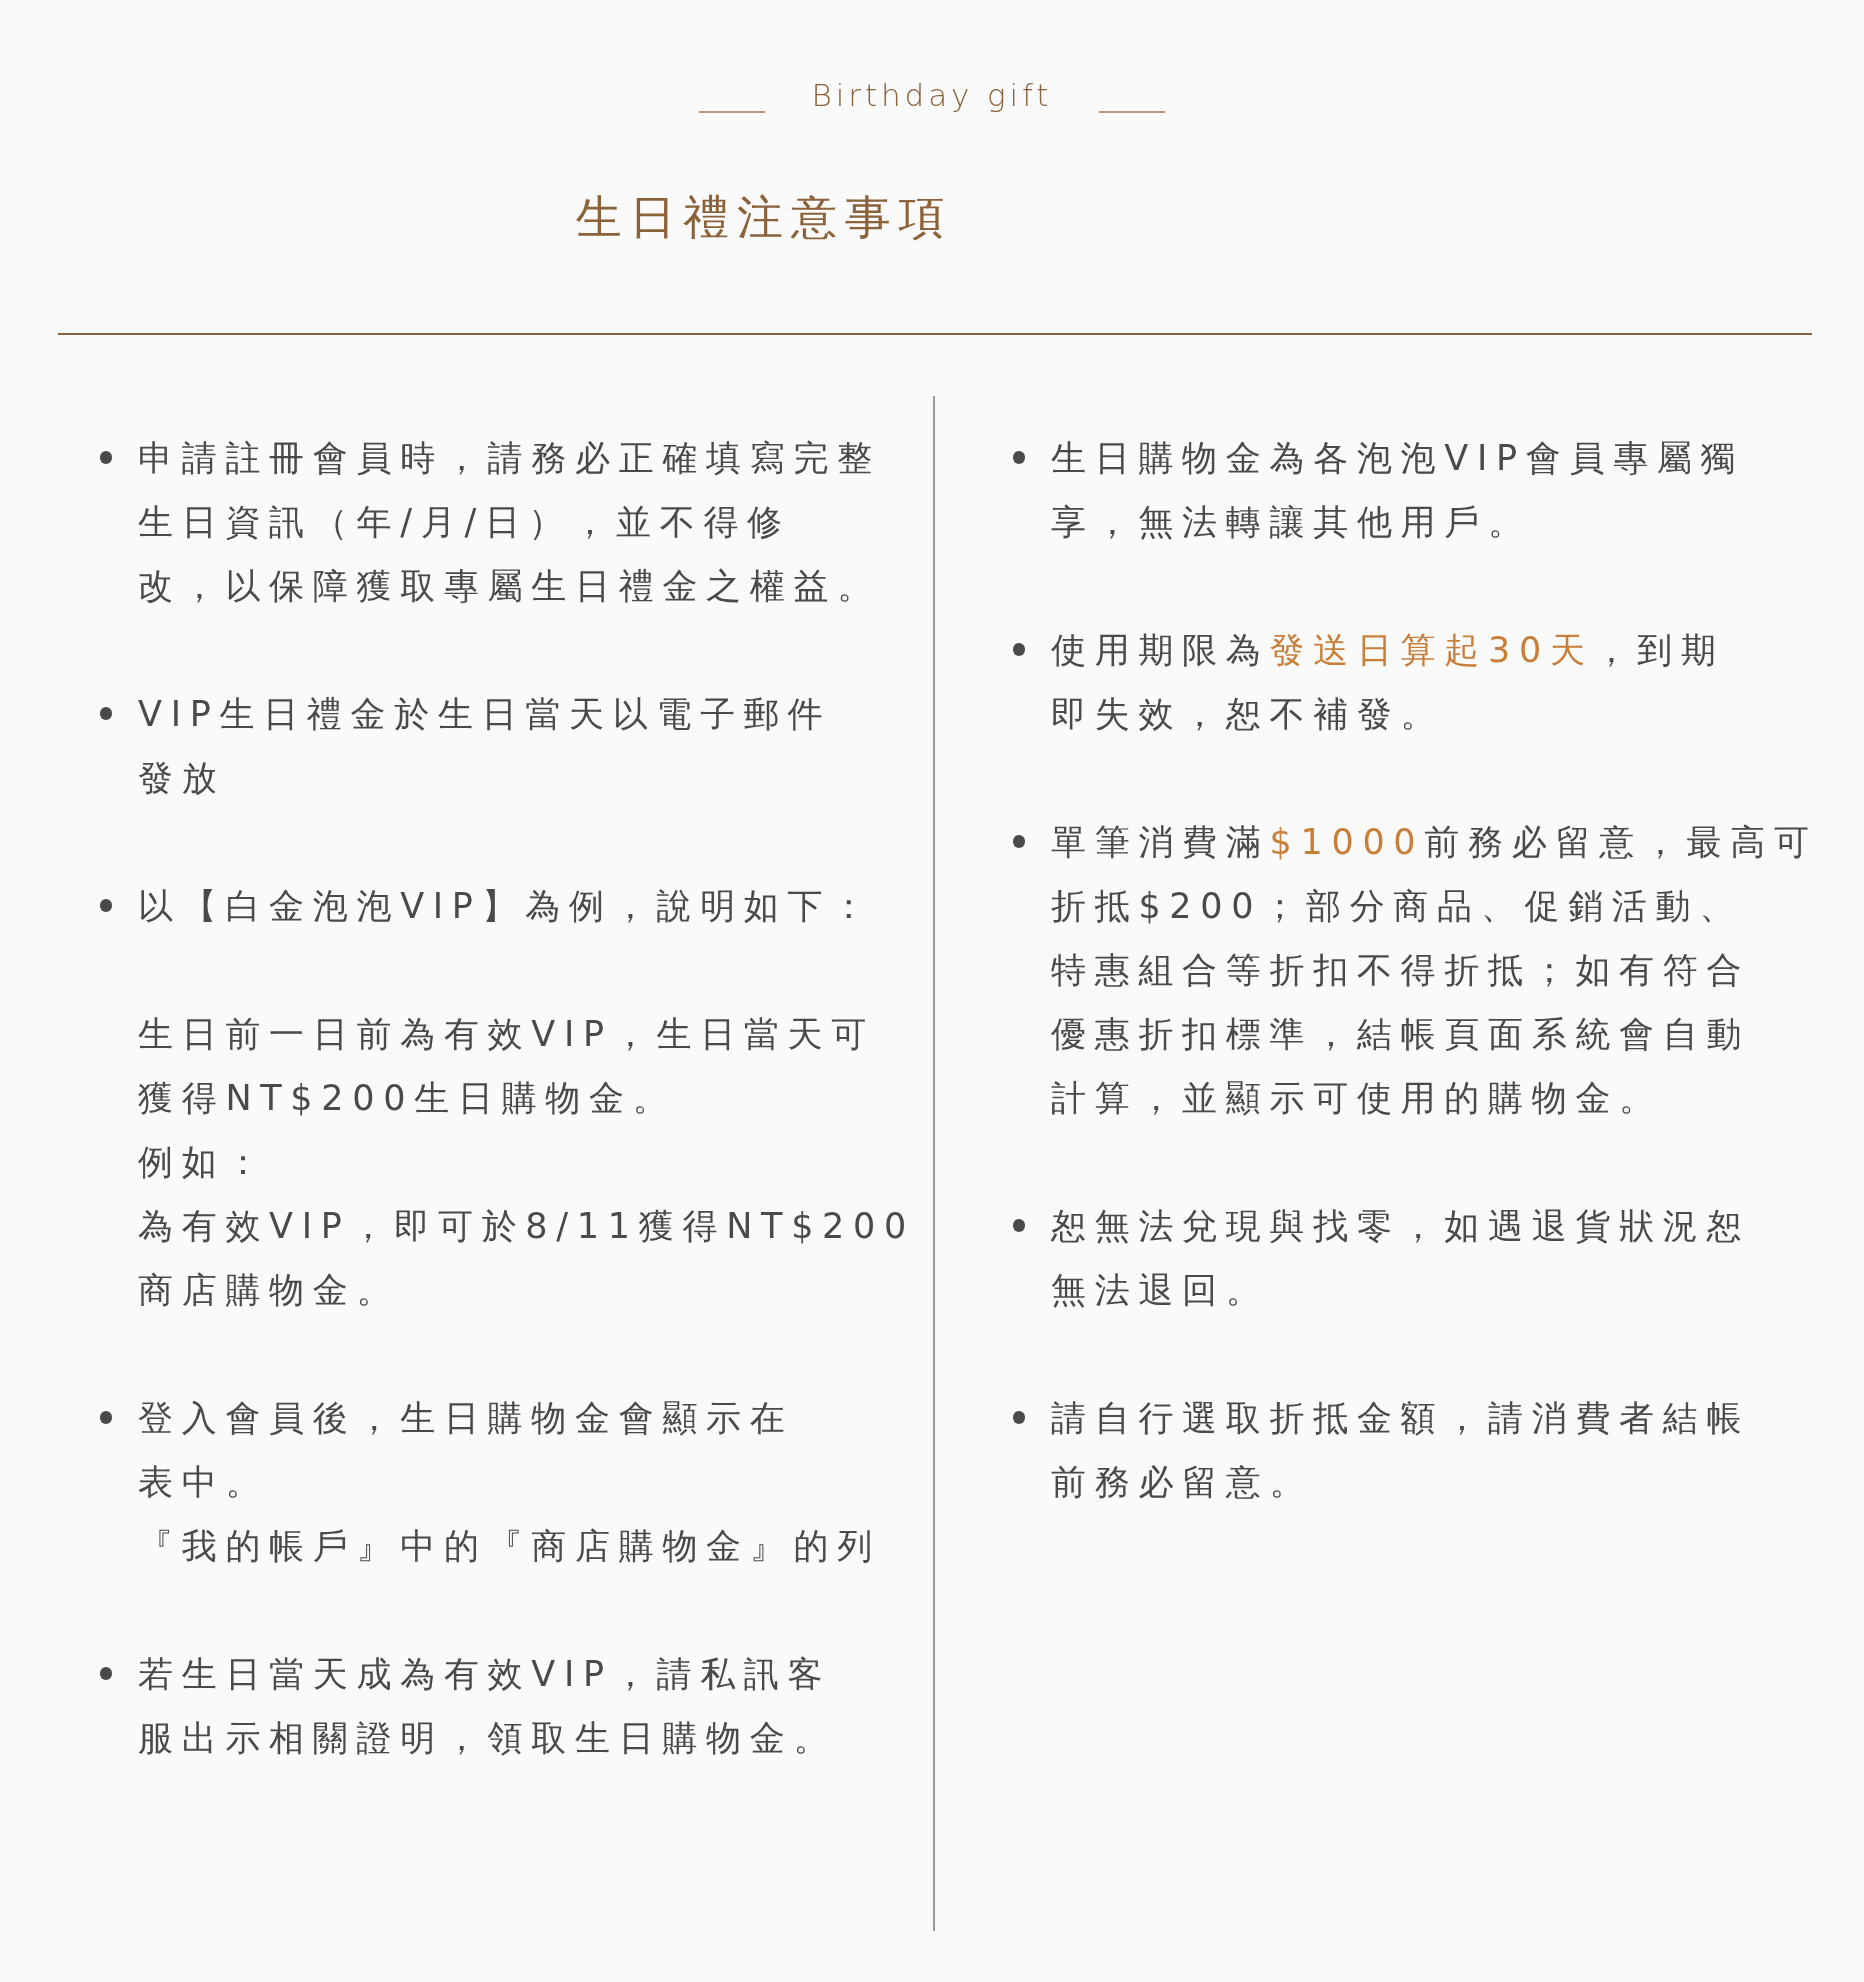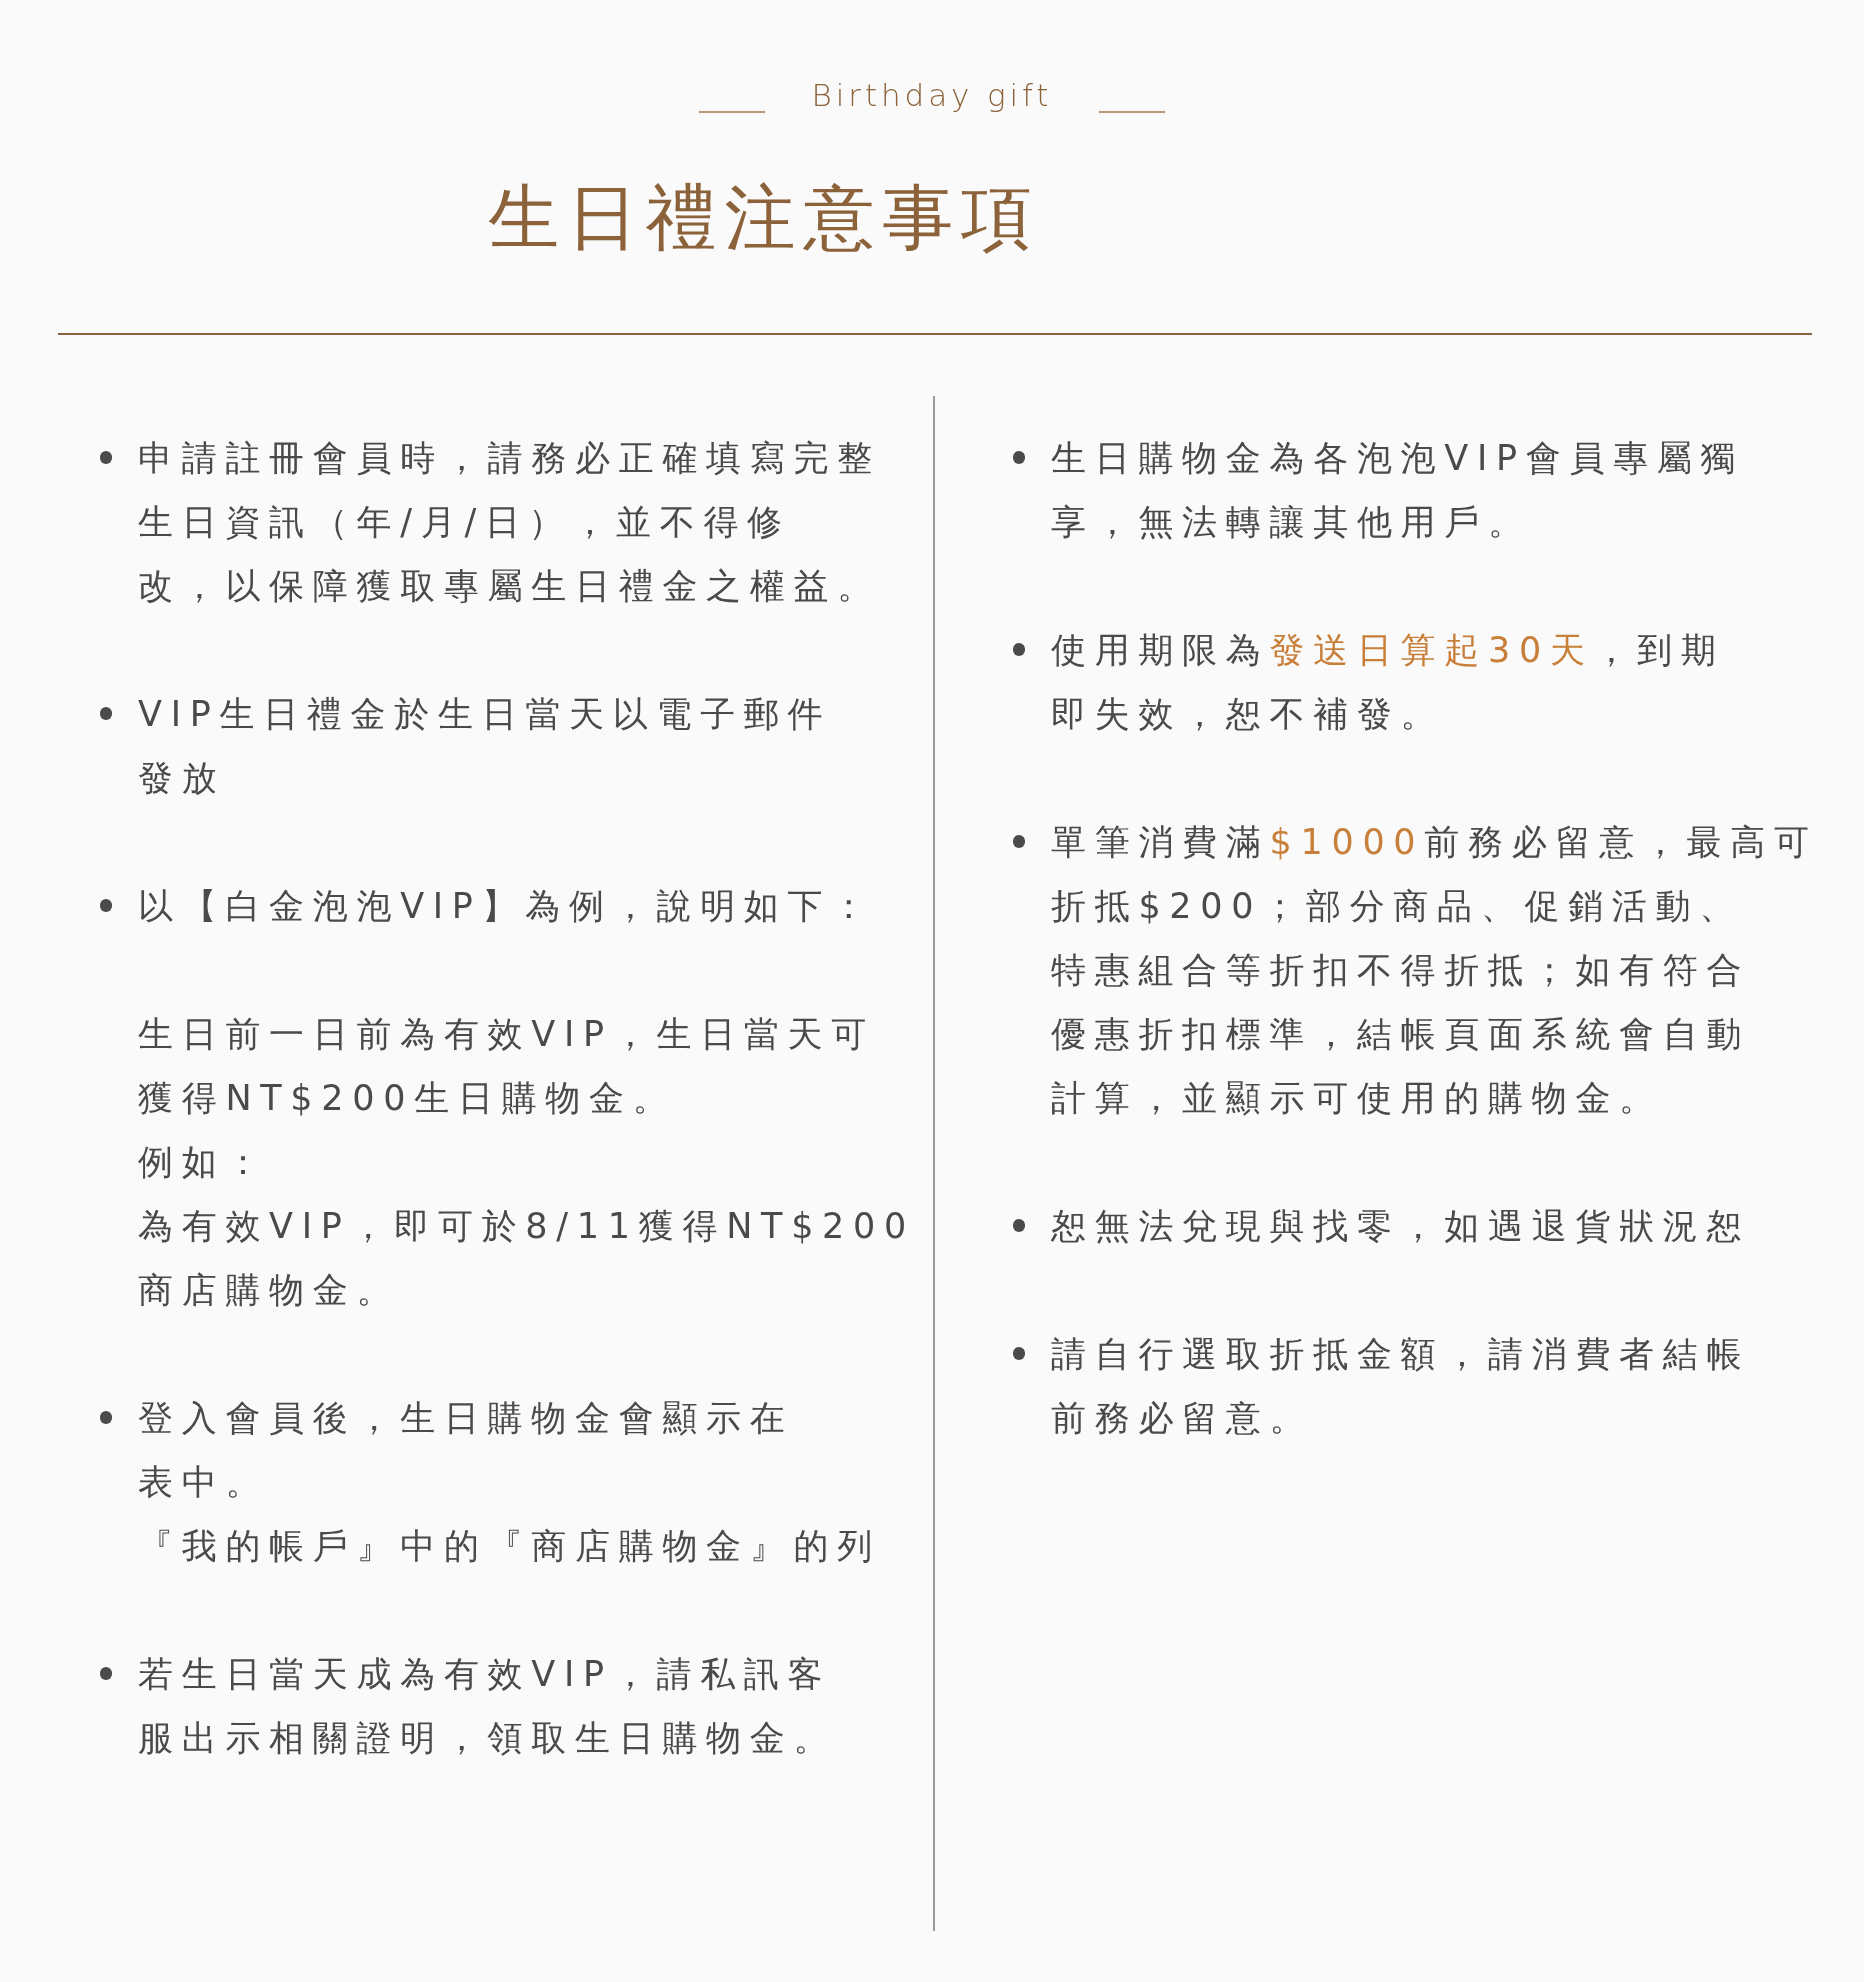--- a/index.html
+++ b/index.html
@@ -36,21 +36,21 @@
       letter-spacing: 3.9px;
       color: #8b6239;
       font-weight: 300;
     }
     .title {
       position: absolute;
       top: 175px;
       left: 0;
       width: 1528px;
       text-align: center;
-      font-size: 71px;
+      font-size: 46px;
       letter-spacing: 7.8px;
       color: #8b6239;
       line-height: 85px;
     }
     .hr {
       position: absolute;
       top: 333px;
       left: 58px;
       width: 1754px;
       height: 1.9px;
@@ -172,20 +172,21 @@
     <span class="line"><span>單筆消費滿</span><span class="hl">$1000</span><span>前務必留意，最高可</span></span>
     <span class="line"><span>折抵$200；部分商品、促銷活動、</span></span>
     <span class="line"><span>特惠組合等折扣不得折抵；如有符合</span></span>
     <span class="line"><span>優惠折扣標準，結帳頁面系統會自動</span></span>
     <span class="line"><span>計算，並顯示可使用的購物金。</span></span>
   </li>
 
   <li class="item">
     <span class="bullet"></span>
     <span class="line"><span>恕無法兌現與找零，如遇退貨狀況恕</span></span>
+    <span class="line"><span>無法退回。</span></span>
   </li>
 
   <li class="item">
     <span class="bullet"></span>
     <span class="line"><span>請自行選取折抵金額，請消費者結帳</span></span>
     <span class="line"><span>前務必留意。</span></span>
   </li>
 </ul>
 
 

